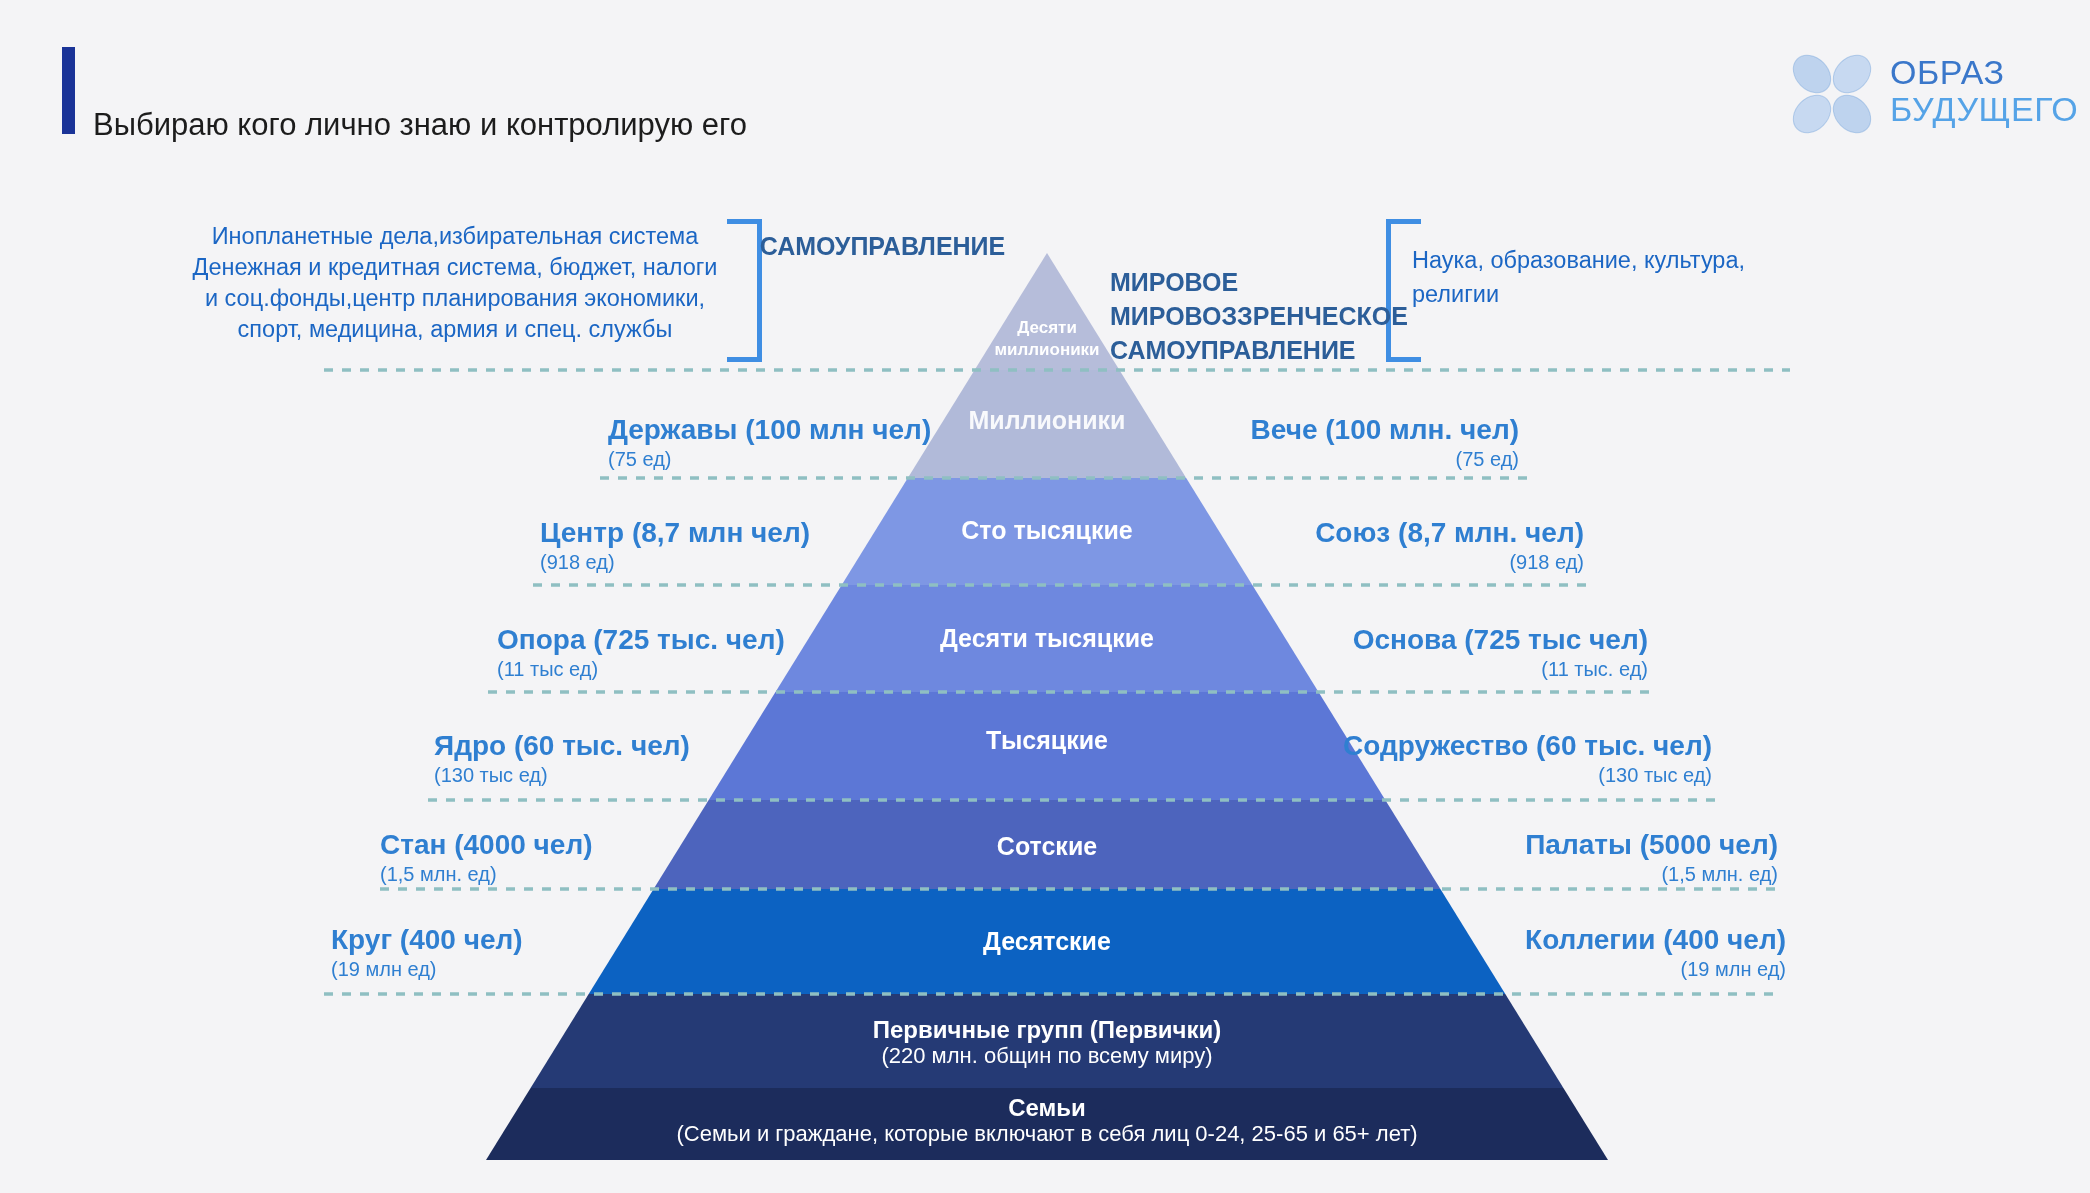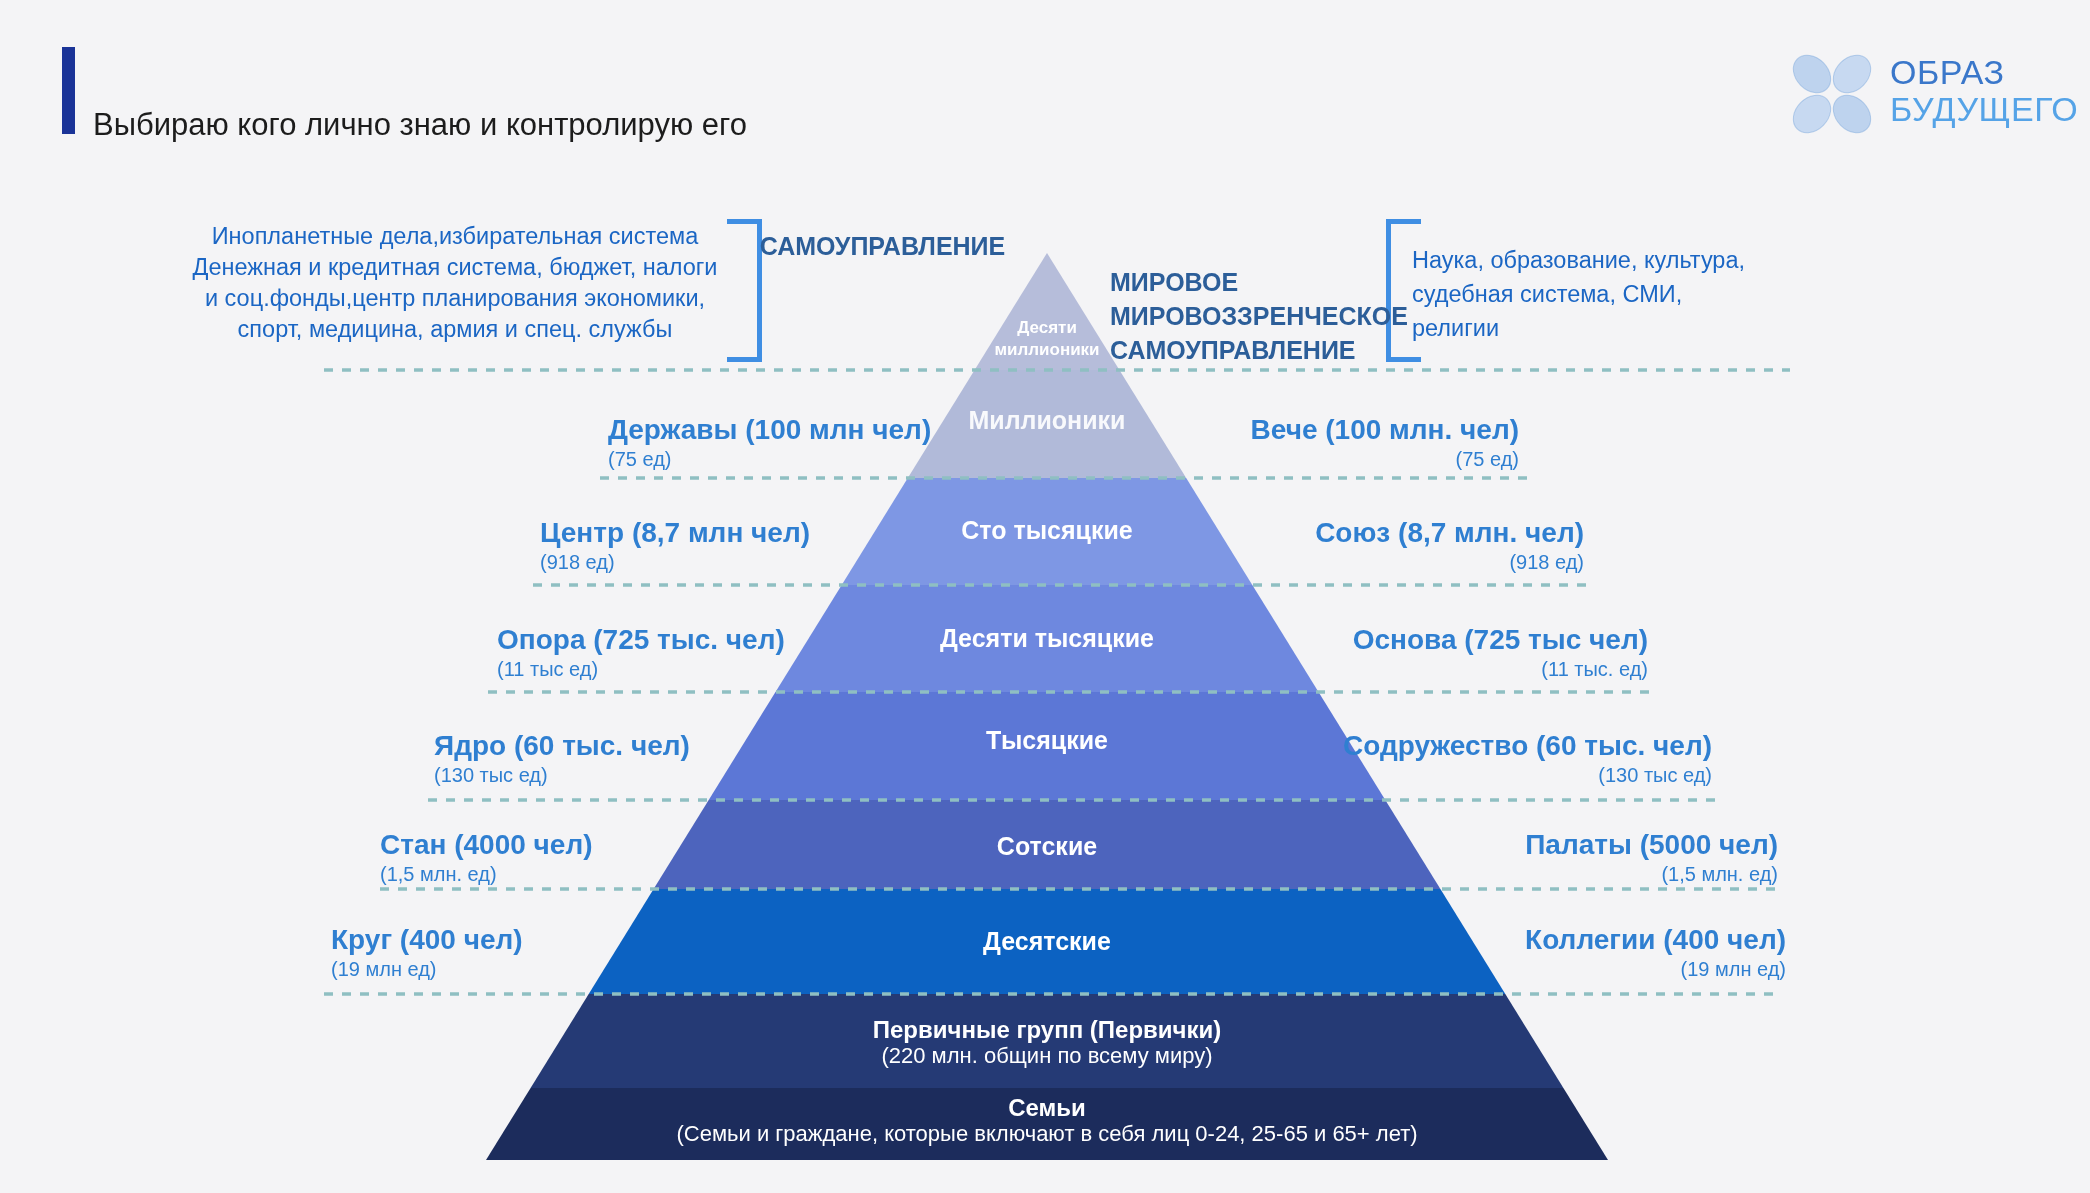--- a/index.html
+++ b/index.html
@@ -66,21 +66,20 @@
     <div>Инопланетные дела,избирательная система</div>
     <div>Денежная и кредитная система, бюджет, налоги</div>
     <div>и соц.фонды,центр планирования экономики,</div>
     <div>спорт, медицина, армия и спец. службы</div>
   </div>
   <div class="abs bracket left"></div>
 
   <div class="abs bracket right"></div>
   <div class="abs bracket-text right">
     <div>Наука, образование, культура,</div>
-    <div>судебная система, СМИ,</div>
     <div>религии</div>
   </div>
 
   <div class="abs world-heading left">
     <div>САМОУПРАВЛЕНИЕ</div>
   </div>
   <div class="abs world-heading right">
     <div>МИРОВОЕ</div>
     <div>МИРОВОЗЗРЕНЧЕСКОЕ</div>
     <div>САМОУПРАВЛЕНИЕ</div>

